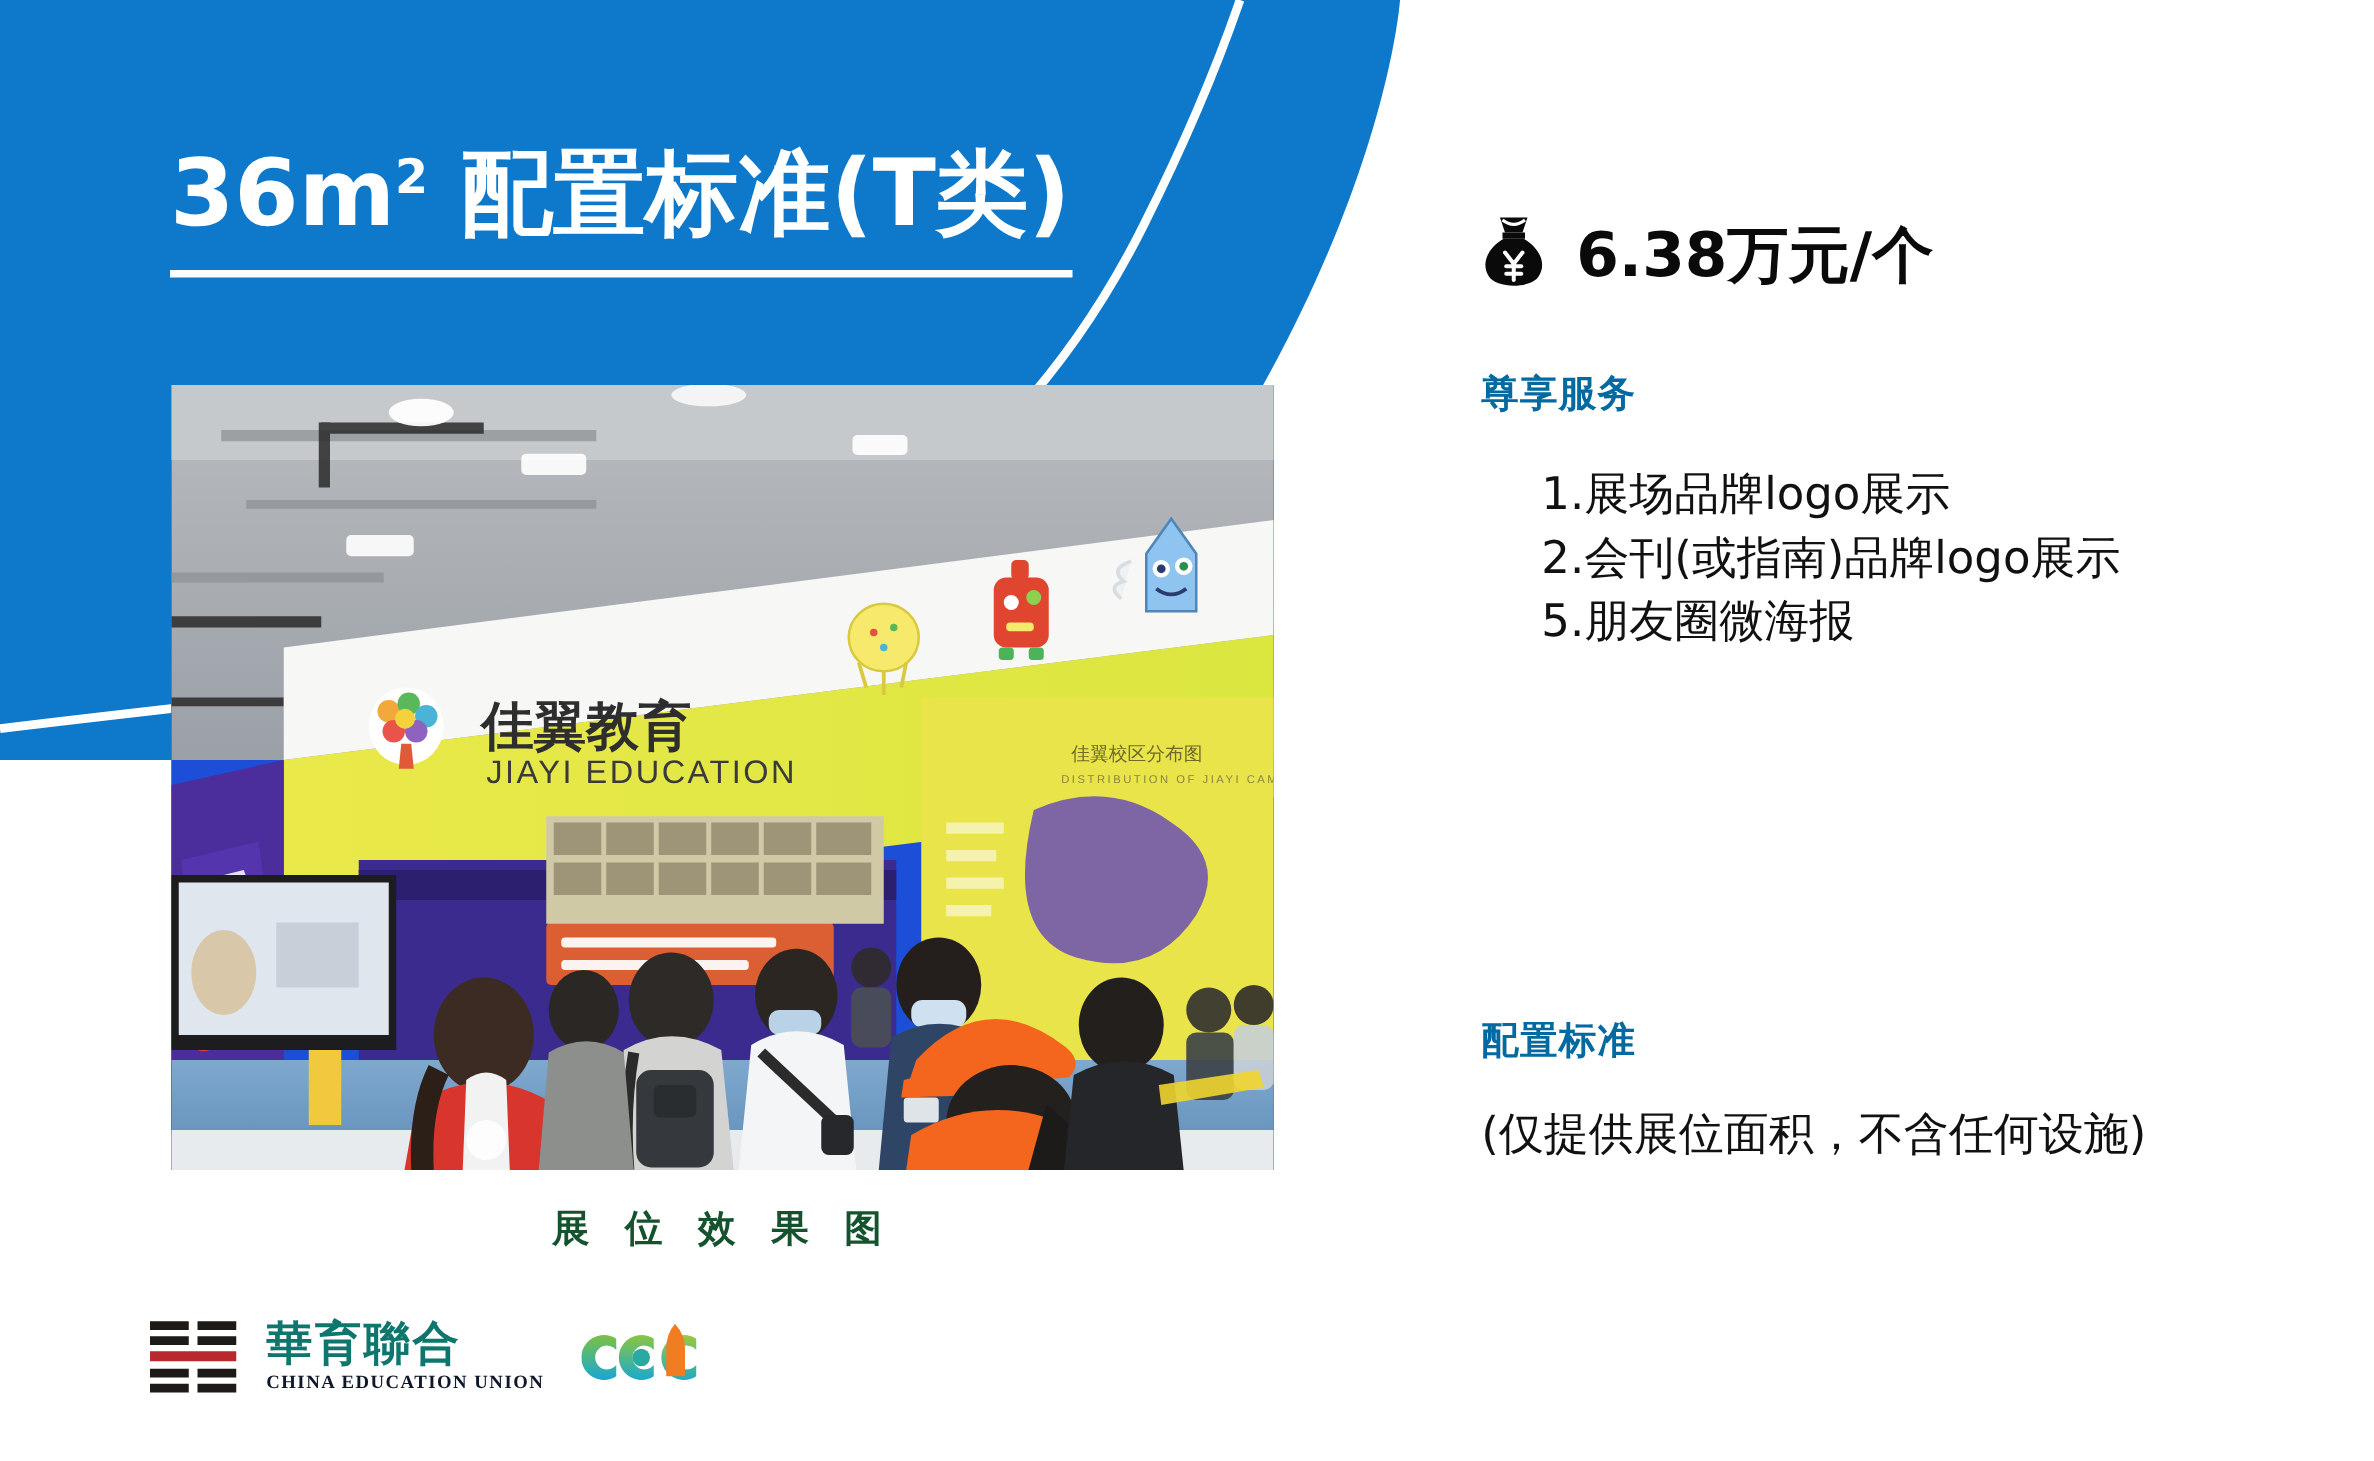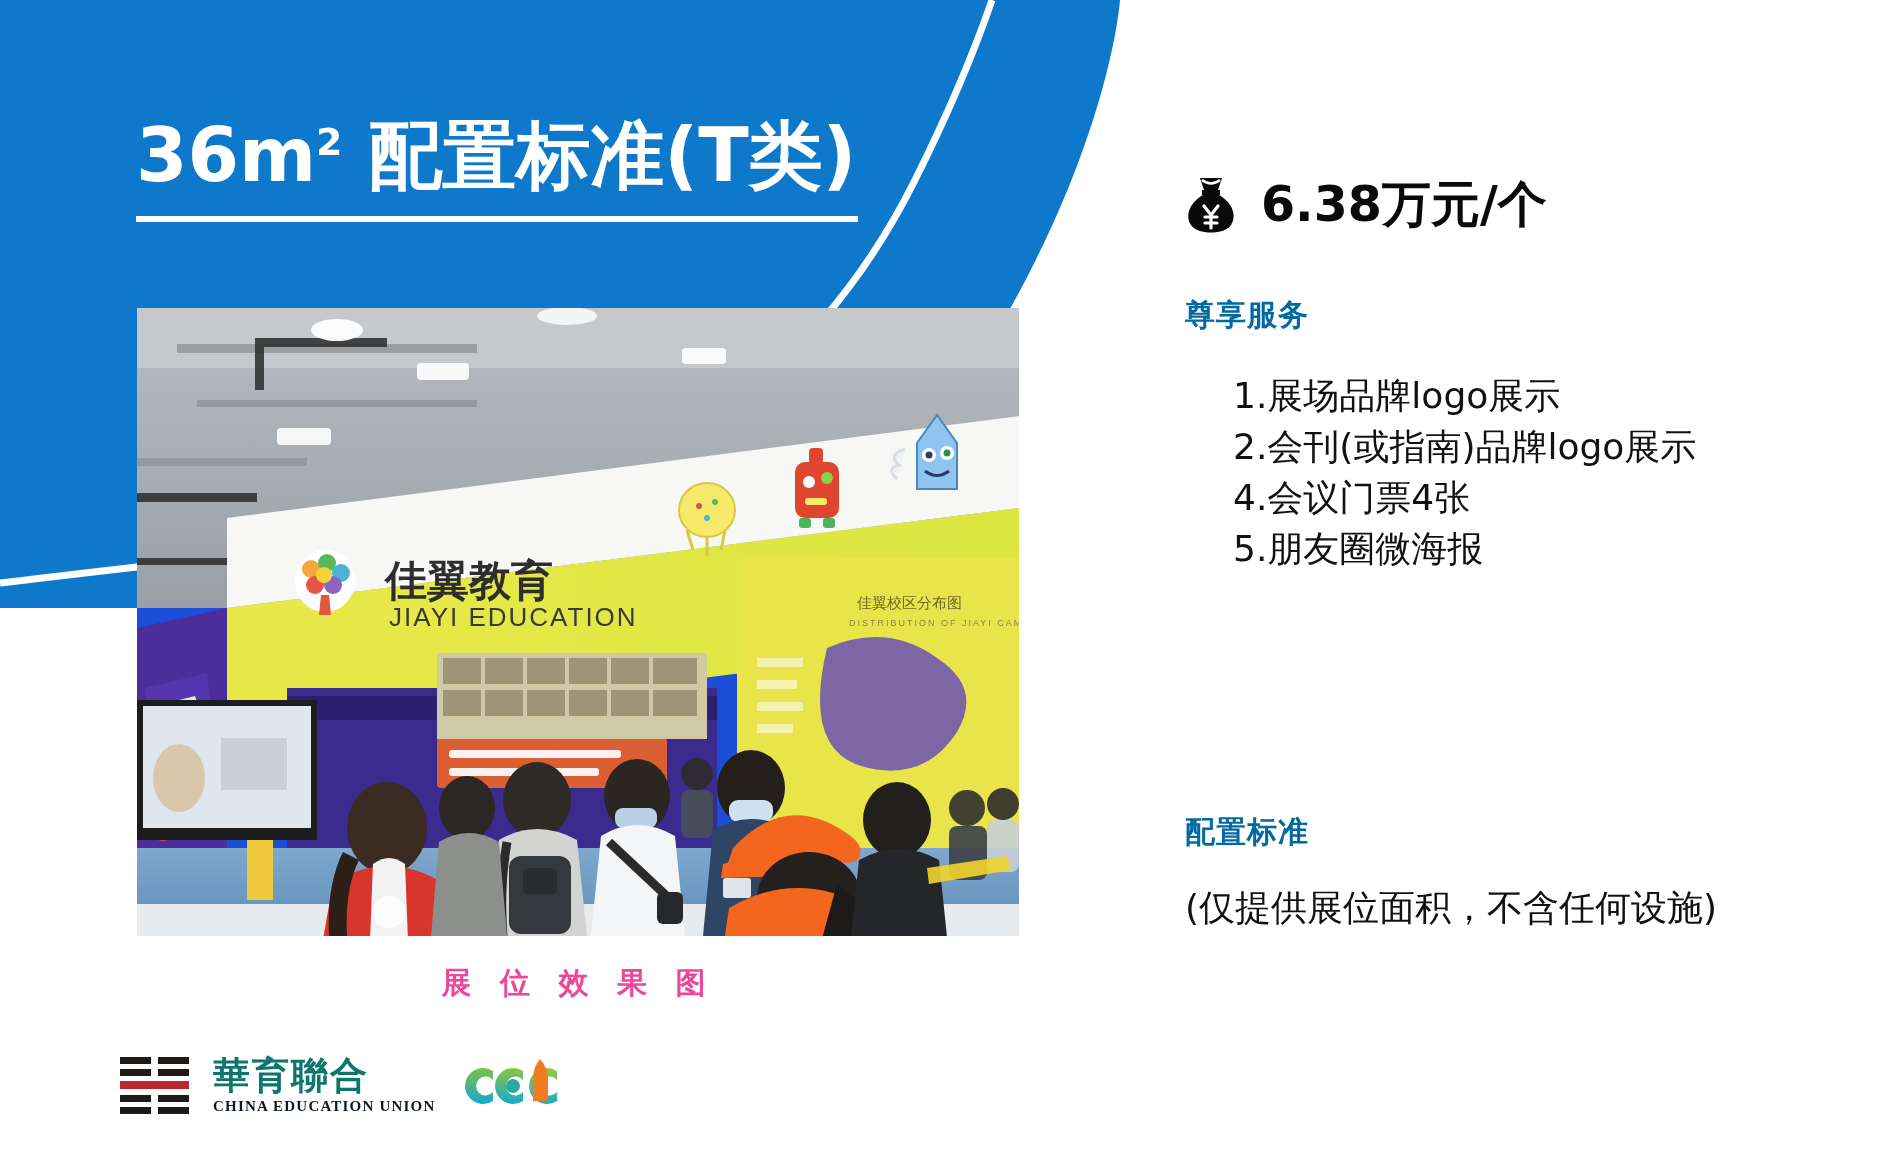--- a/index.html
+++ b/index.html
@@ -28,28 +28,28 @@
   }
 
   
   .photo{
     position:absolute;left:137px;top:308px;width:882px;height:628px;
     overflow:hidden;z-index:6;background:#1d4ed8;
   }
   .photo svg{display:block;width:100%;height:100%;}
   .photo-caption{
     position:absolute;left:137px;top:963px;width:882px;text-align:center;
-    font-size:30px;font-weight:bold;color:#ec4899;letter-spacing:9px;
+    font-size:30px;font-weight:bold;color:#14532d;letter-spacing:9px;
     font-family:"DejaVu Sans","Liberation Sans",sans-serif;
   }
 
   
   .right{position:absolute;left:1183px;top:0;width:700px;height:1169px;}
 
-  .price-row{position:absolute;left:0;top:172px;display:flex;align-items:flex-end;gap:22px;}
+  .price-row{position:absolute;left:0;top:172px;display:flex;align-items:flex-start;gap:22px;}
   .bag-icon{width:56px;height:62px;display:block;}
   .price-text{
     font-size:49px;font-weight:bold;color:#0a0a0a;white-space:nowrap;
     font-family:"DejaVu Sans","Liberation Sans",sans-serif;letter-spacing:0px;
   }
 
   .sec-title{
     font-size:30px;font-weight:bold;color:#0369a1;
     font-family:"DejaVu Sans","Liberation Sans",sans-serif;letter-spacing:1px;
   }
@@ -321,21 +321,20 @@
           <path d="M28,39 L28,52"></path>
         </g>
       </svg>
       <div class="price-text">6.38万元/个</div>
     </div>
 
     <div class="sec-title services-title">尊享服务</div>
     <ul class="services-list">
       <li>1.展场品牌logo展示</li>
       <li>2.会刊(或指南)品牌logo展示</li>
-      <li>4.会议门票4张</li>
       <li>5.朋友圈微海报</li>
     </ul>
 
     <div class="sec-title config-title">配置标准</div>
     <div class="config-lines">
       <div>(仅提供展位面积，不含任何设施)</div>
     </div>
   </div>
 
   <div class="logos">

